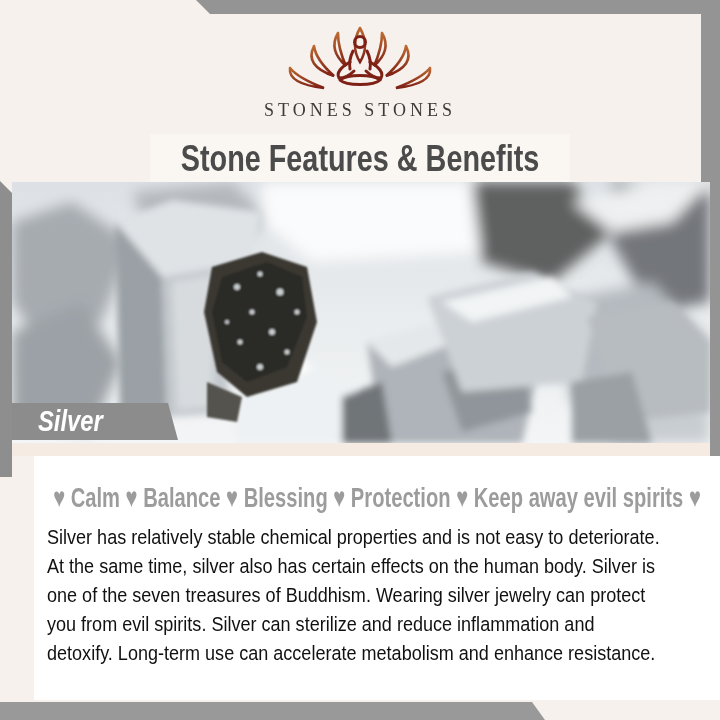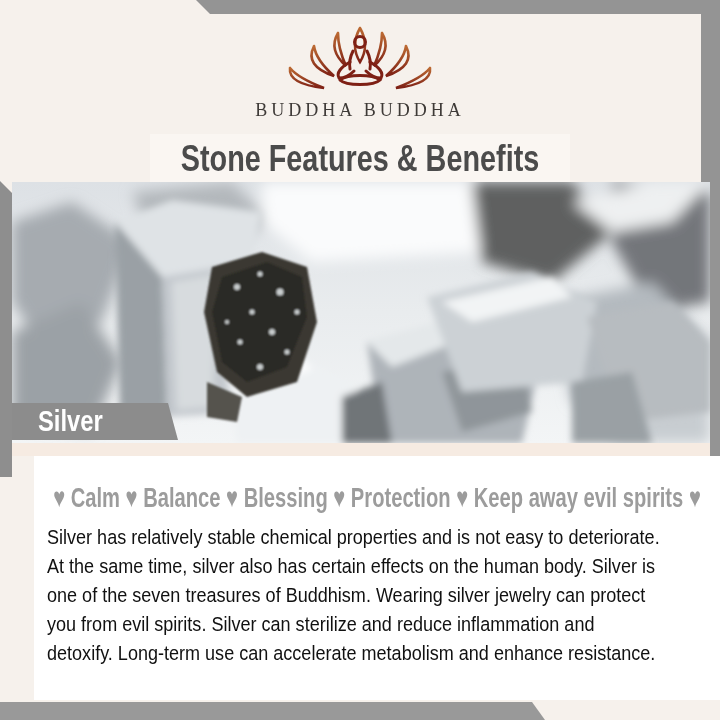--- a/index.html
+++ b/index.html
@@ -27,21 +27,21 @@
               font-size:36px;font-weight:bold;color:#4b4b4b;
               transform:translateX(-50%) scaleX(.8);}
 
   
   .photo{position:absolute;left:12px;top:182px;width:698px;height:261px;}
   .photo svg{display:block;}
   .photo-strip{position:absolute;left:12px;top:443px;width:698px;height:13px;background:#f6ebe2;}
 
   
   .name-ribbon{position:absolute;left:12px;top:403px;width:166px;height:37px;background:#8c8c8c;
-              clip-path:polygon(0 0,156px 0,166px 37px,0 37px);}
+              clip-path:polygon(0 0,156px 0,166px 37px,0 37px);font-style:italic;}
   .name-label{display:block;width:max-content;margin-left:26px;line-height:37px;
               font-size:29px;font-weight:bold;color:#ffffff;
               transform:scaleX(.82);transform-origin:left center;}
 
   
   .card{position:absolute;left:34px;top:456px;width:686px;height:244px;background:#ffffff;}
   .benefits-line{position:absolute;left:50%;top:26px;width:max-content;white-space:nowrap;
               font-size:28px;font-weight:bold;color:#9c9c9c;
               transform:translateX(-50%) scaleX(.72);}
   .body-lines{position:absolute;left:13px;top:66px;}
@@ -78,21 +78,21 @@
       <g stroke="#7e2015" stroke-width="3" stroke-linecap="round" fill="none">
         <circle cx="80" cy="16" r="5.5"></circle>
         <path d="M73,25 C70,31 69,37 70,43"></path>
         <path d="M87,25 C90,31 91,37 90,43"></path>
         <path d="M70,36 C61,41 56,47 59,52 C65,52 71,48 74,45"></path>
         <path d="M90,36 C99,41 104,47 101,52 C95,52 89,48 86,45"></path>
         <path d="M60,54 C68,48 92,48 100,54 C94,60 66,60 60,54"></path>
       </g>
     </svg>
   </div>
-  <div class="brand-name">BUDDHA BUDDHA</div>
+  <div class="brand-name">STONES STONES</div>
 
   <div class="title-band">
     <div class="title-text">Stone Features &amp; Benefits</div>
   </div>
 
   <div class="photo">
     <svg width="698" height="261" viewBox="0 0 698 261">
       <defs>
         <linearGradient id="bgG" x1="0" y1="0" x2="0" y2="1">
           <stop offset="0" stop-color="#dde1e5"></stop>

